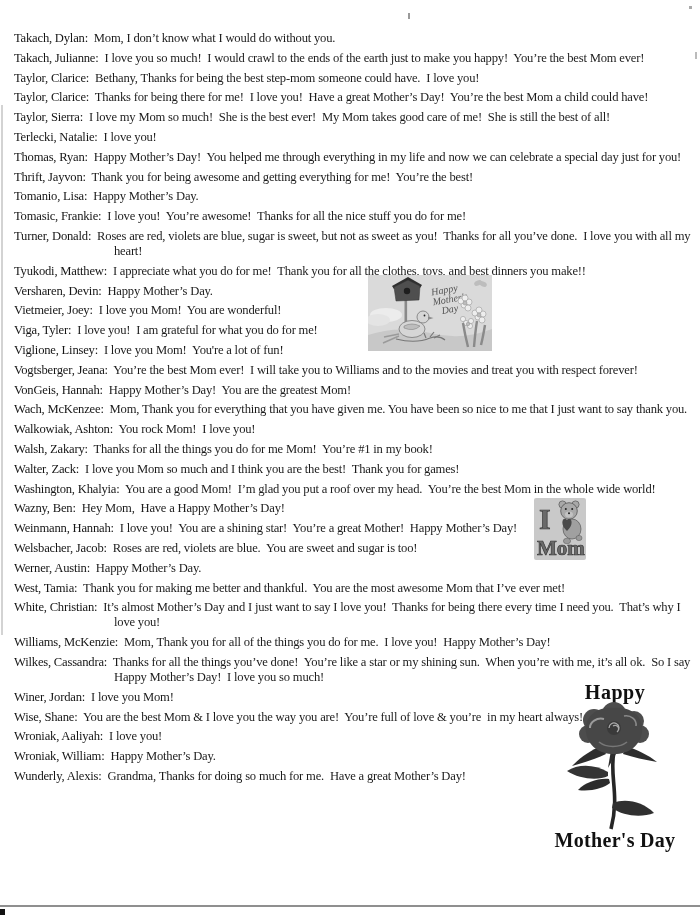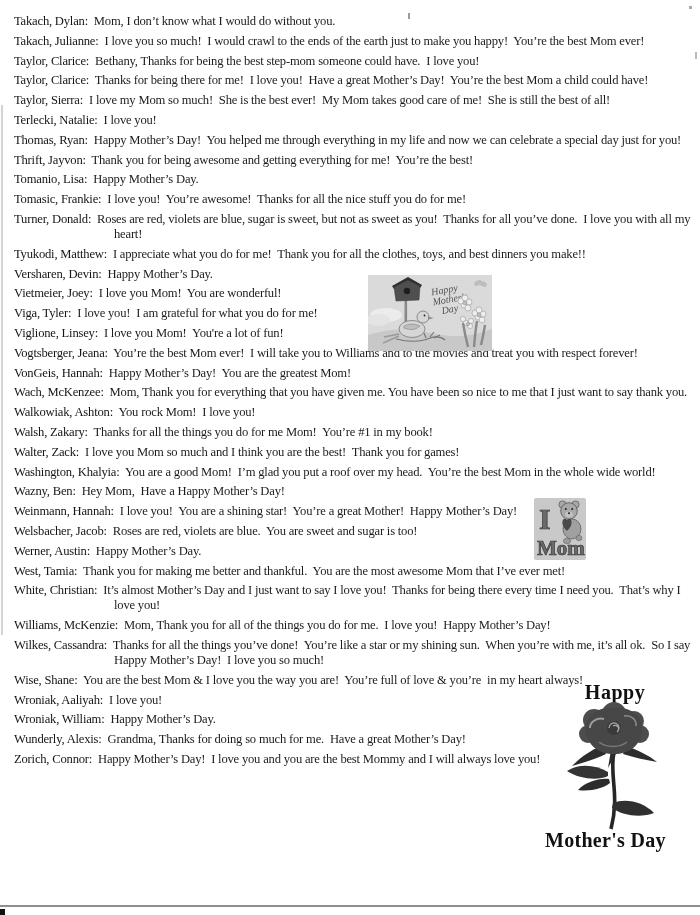--- a/index.html
+++ b/index.html
@@ -3,21 +3,21 @@
 <meta charset="utf-8">
 <style>
   html,body{margin:0;padding:0;background:#e8e8e8;}
   .screen{
     position:relative;width:700px;height:915px;background:#ffffff;
     overflow:hidden;font-family:"Liberation Serif","DejaVu Serif",serif;
     color:#1c1c1c;
   }
   .page-body{
     position:absolute;left:0;top:0;width:700px;
-    padding:14px 6px 0 14px;box-sizing:border-box;
+    padding:31px 6px 0 14px;box-sizing:border-box;
   }
   p.entry{
     margin:0 0 4.8px 0;
     padding-left:100px;text-indent:-100px;
     font-size:12.6px;line-height:15px;letter-spacing:-0.2px;
     white-space:pre-wrap;
   }
   .author{color:#151515;}
   .message{color:#1c1c1c;}
 
@@ -25,21 +25,21 @@
   .clipart{position:absolute;}
   .birdhouse-art{left:368px;top:275px;width:124px;height:76px;}
   .teddy-art{left:534px;top:498px;width:52px;height:62px;}
   .rose-art{left:550px;top:702px;width:130px;height:130px;}
   .happy-text{
     position:absolute;left:550px;top:682px;width:130px;text-align:center;
     font-weight:bold;font-size:20px;line-height:20px;color:#111;
     letter-spacing:0.5px;
   }
   .mothersday-text{
-    position:absolute;left:545px;top:829px;width:140px;text-align:left;
+    position:absolute;left:545px;top:829px;width:140px;text-align:center;
     font-weight:bold;font-size:20px;line-height:22px;color:#111;
     letter-spacing:0.3px;white-space:nowrap;
   }
 
   
   .edge-left{position:absolute;left:1px;top:105px;width:2px;height:530px;background:#b5b5b5;opacity:.6;}
   .edge-bottom{position:absolute;left:0;top:905px;width:700px;height:2px;background:#8f8f8f;}
   .corner-mark{position:absolute;left:0;top:909px;width:5px;height:6px;background:#111;}
   .speck1{position:absolute;left:408px;top:13px;width:2px;height:6px;background:#9a9a9a;}
   .speck2{position:absolute;left:689px;top:6px;width:3px;height:3px;background:#aaa;}
@@ -75,25 +75,25 @@
       <p class="entry"><span class="author">Walter, Zack:</span>  <span class="message">I love you Mom so much and I think you are the best!  Thank you for games!</span></p>
       <p class="entry"><span class="author">Washington, Khalyia:</span>  <span class="message">You are a good Mom!  I’m glad you put a roof over my head.  You’re the best Mom in the whole wide world!</span></p>
       <p class="entry"><span class="author">Wazny, Ben:</span>  <span class="message">Hey Mom,  Have a Happy Mother’s Day!</span></p>
       <p class="entry"><span class="author">Weinmann, Hannah:</span>  <span class="message">I love you!  You are a shining star!  You’re a great Mother!  Happy Mother’s Day!</span></p>
       <p class="entry"><span class="author">Welsbacher, Jacob:</span>  <span class="message">Roses are red, violets are blue.  You are sweet and sugar is too!</span></p>
       <p class="entry"><span class="author">Werner, Austin:</span>  <span class="message">Happy Mother’s Day.</span></p>
       <p class="entry"><span class="author">West, Tamia:</span>  <span class="message">Thank you for making me better and thankful.  You are the most awesome Mom that I’ve ever met!</span></p>
       <p class="entry"><span class="author">White, Christian:</span>  <span class="message">It’s almost Mother’s Day and I just want to say I love you!  Thanks for being there every time I need you.  That’s why I love you!</span></p>
       <p class="entry"><span class="author">Williams, McKenzie:</span>  <span class="message">Mom, Thank you for all of the things you do for me.  I love you!  Happy Mother’s Day!</span></p>
       <p class="entry"><span class="author">Wilkes, Cassandra:</span>  <span class="message">Thanks for all the things you’ve done!  You’re like a star or my shining sun.  When you’re with me, it’s all ok.  So I say Happy Mother’s Day!  I love you so much!</span></p>
+      <p class="entry"><span class="author">Winer, Jordan:</span>  <span class="message">I love you Mom!</span></p>
       <p class="entry"><span class="author">Wise, Shane:</span>  <span class="message">You are the best Mom &amp; I love you the way you are!  You’re full of love &amp; you’re  in my heart always!</span></p>
       <p class="entry"><span class="author">Wroniak, Aaliyah:</span>  <span class="message">I love you!</span></p>
       <p class="entry"><span class="author">Wroniak, William:</span>  <span class="message">Happy Mother’s Day.</span></p>
       <p class="entry"><span class="author">Wunderly, Alexis:</span>  <span class="message">Grandma, Thanks for doing so much for me.  Have a great Mother’s Day!</span></p>
-      <p class="entry"><span class="author">Zorich, Connor:</span>  <span class="message">Happy Mother’s Day!  I love you and you are the best Mommy and I will always love you!</span></p>
     </div>
 
   <div class="clipart birdhouse-art">
     <svg width="124" height="76" viewBox="0 0 124 76">
       <rect x="0" y="0" width="124" height="76" fill="#dadada"></rect>
       <ellipse cx="18" cy="40" rx="16" ry="7" fill="#ececec"></ellipse>
       <ellipse cx="10" cy="45" rx="12" ry="6" fill="#e4e4e4"></ellipse>
       <path d="M0,60 Q30,50 62,58 T124,54 L124,76 L0,76 Z" fill="#c8c8c8"></path>
       <rect x="36.5" y="24" width="2.6" height="36" fill="#8a8a8a"></rect>
       <path d="M24,11 L40,2 L54,10 L52,13 L40,6 L26,14 Z" fill="#2f2f2f"></path>

